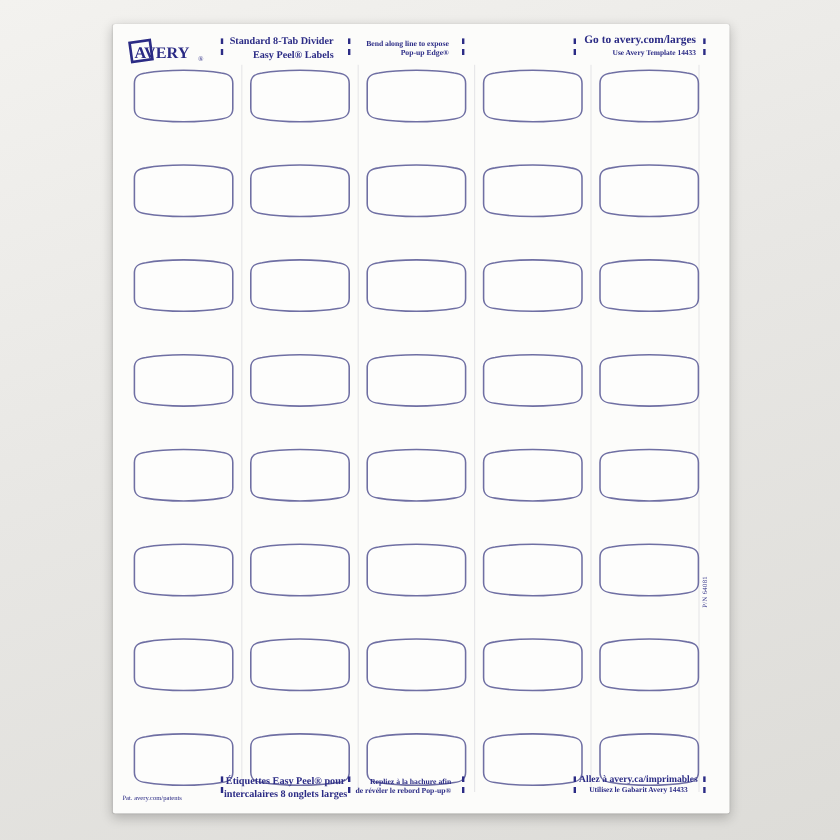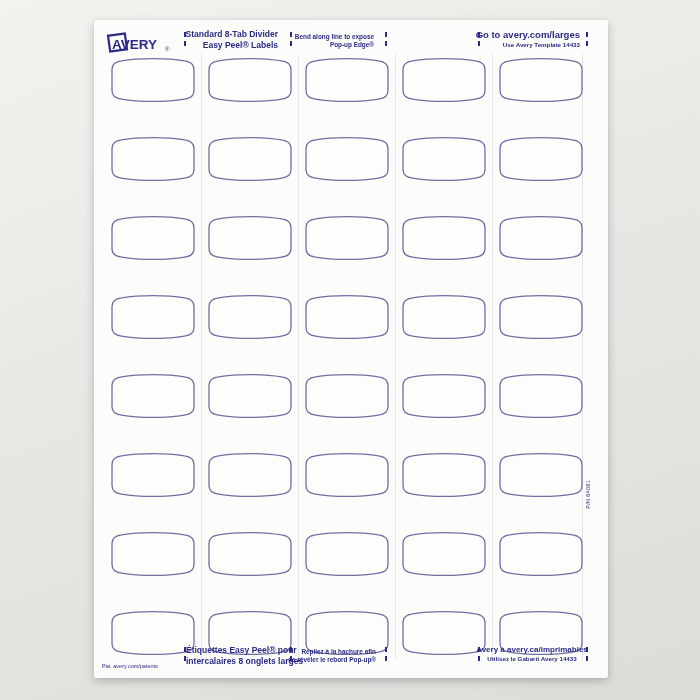--- a/index.html
+++ b/index.html
@@ -1,20 +1,20 @@
 <!DOCTYPE html>
 <html><head>
 <meta charset="utf-8">
 <style>
   html,body{margin:0;padding:0;background:#d8d7d4;}
   *{box-sizing:border-box;}
   .stage{
     position:relative;width:700px;height:700px;overflow:hidden;
     background:linear-gradient(160deg,#f3f2ef 0%,#e8e7e4 45%,#dddcd8 100%);
-    font-family:Liberation Sans, sans-serif;
+    font-family:Liberation Serif, serif;
   }
   .sheet{
     position:absolute;left:94px;top:20px;width:514px;height:658px;
     background:var(--sheet,#fcfcfa);
     box-shadow:0 3px 10px rgba(0,0,0,0.22), 0 0 1px rgba(0,0,0,0.15);
     border-radius:2px;
   }
   
   .band{position:absolute;left:0;width:100%;}
   .band.header{top:0;height:42px;}
@@ -305,21 +305,21 @@
         <div class="b85">Étiquettes Easy Peel® pour</div>
         <div class="b85">intercalaires 8 onglets larges</div>
       </div>
 
       <div class="hsec" style="left:180px;top:6px;width:102px;text-align:right;">
         <div class="b65">Repliez à la hachure afin</div>
         <div class="b65">de révéler le rebord Pop-up®</div>
       </div>
 
       <div class="hsec" style="left:382px;top:3px;width:112px;text-align:center;">
-        <div style="font-size:8px;font-weight:bold;">Avery à avery.ca/imprimables</div>
+        <div style="font-size:8px;font-weight:bold;">Allez à avery.ca/imprimables</div>
         <div class="s60">Utilisez le Gabarit Avery 14433</div>
       </div>
 
       <div class="patents">Pat. avery.com/patents</div>
     </div>
 
   </div>
 </div>
 
 </body></html>

